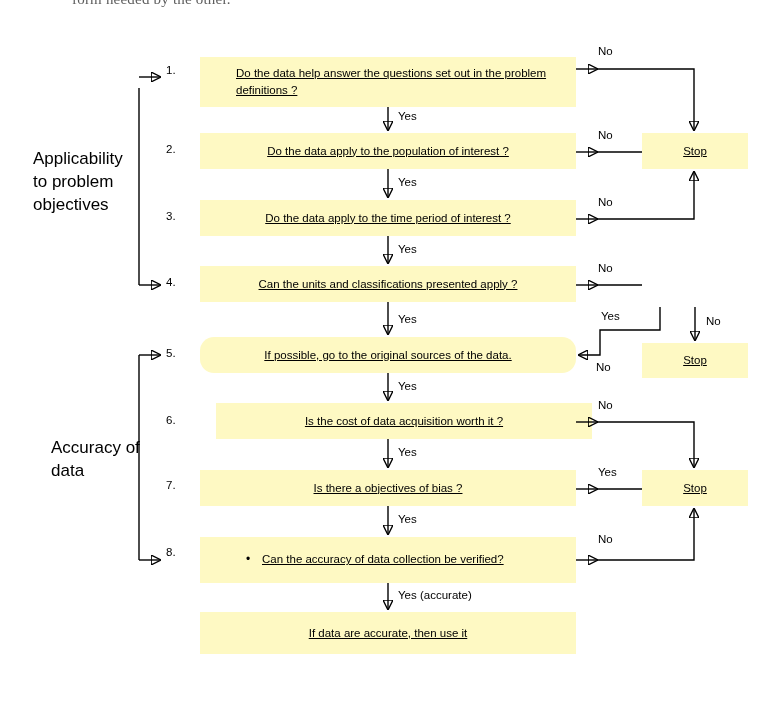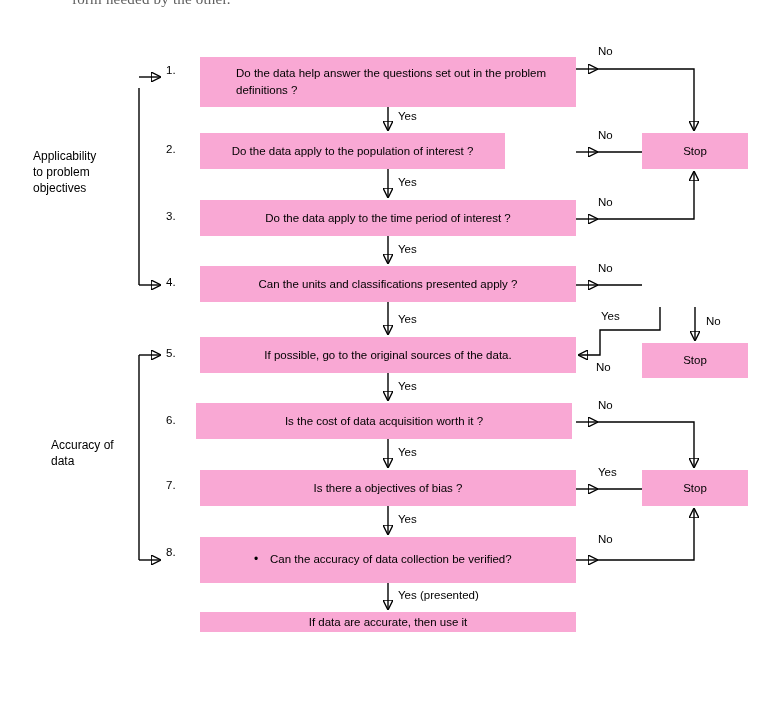--- a/index.html
+++ b/index.html
@@ -40,42 +40,43 @@
     left: 753px;
     font-family: "Liberation Serif", serif;
     font-size: 13px;
     color: #6a6a6a;
     white-space: nowrap;
   }
 
   
   .box {
     position: absolute;
-    background: #f9a8d4;
+    background: #fef9c3;
     box-sizing: border-box;
     display: flex;
     align-items: center;
     justify-content: center;
     color: #000000;
     font-size: 11.5px;
     line-height: 1.45;
     text-align: center;
+    text-decoration: underline;
   }
   .box.left-align {
     justify-content: flex-start;
     text-align: left;
   }
   .box .box-text {
     padding: 0 10px;
   }
 
   
   .bullets {
     padding: 0 0 0 46px;
-    margin: 8px;
+    margin: 0;
     text-align: left;
     width: 100%;
     box-sizing: border-box;
   }
   .bullets li {
     list-style: none;
     position: relative;
     padding-left: 16px;
     line-height: 1.55;
   }
@@ -83,21 +84,21 @@
     content: "\2022";
     position: absolute;
     left: 0;
     top: -1px;
     font-size: 12px;
   }
 
   
   .group-label {
     position: absolute;
-    font-size: 12px;
+    font-size: 17px;
     line-height: 1.35;
     color: #000000;
     text-align: left;
     white-space: pre-line;
   }
 
   
   .step-num {
     position: absolute;
     font-size: 11.5px;
@@ -151,51 +152,51 @@
   <div class="step-num" style="left:166px; top:276px;">4.</div>
   <div class="step-num" style="left:166px; top:347px;">5.</div>
   <div class="step-num" style="left:166px; top:414px;">6.</div>
   <div class="step-num" style="left:166px; top:479px;">7.</div>
   <div class="step-num" style="left:166px; top:546px;">8.</div>
 
   <div class="box left-align" style="left:200px; top:57px; width:376px; height:50px;">
     <div class="box-text" style="padding-left:36px; padding-right:18px;">Do the data help answer the questions set out in the problem definitions ?</div>
   </div>
 
-  <div class="box" style="left:200px; top:133px; width:305px; height:36px;">
+  <div class="box" style="left:200px; top:133px; width:376px; height:36px;">
     <div class="box-text">Do the data apply to the population of interest ?</div>
   </div>
 
   <div class="box" style="left:200px; top:200px; width:376px; height:36px;">
     <div class="box-text">Do the data apply to the time period of  interest ?</div>
   </div>
 
   <div class="box" style="left:200px; top:266px; width:376px; height:36px;">
     <div class="box-text">Can the units and classifications presented apply ?</div>
   </div>
 
-  <div class="box" style="left:200px; top:337px; width:376px; height:36px;">
+  <div class="box" style="left:200px; top:337px; width:376px; height:36px;border-radius:14px;">
     <div class="box-text">If possible, go to the original sources of the data.</div>
   </div>
 
-  <div class="box" style="left:196px; top:403px; width:376px; height:36px;">
+  <div class="box" style="left:216px; top:403px; width:376px; height:36px;">
     <div class="box-text">Is the cost of data acquisition worth it ?</div>
   </div>
 
   <div class="box" style="left:200px; top:470px; width:376px; height:36px;">
     <div class="box-text">Is there a objectives of bias ?</div>
   </div>
 
   <div class="box" style="left:200px; top:537px; width:376px; height:46px;">
     <ul class="bullets">
       <li>Can the accuracy of data collection be verified?</li>
     </ul>
   </div>
 
-  <div class="box" style="left:200px; top:612px; width:376px; height:20px;">
+  <div class="box" style="left:200px; top:612px; width:376px; height:42px;">
     <div class="box-text">If data are accurate, then use it</div>
   </div>
 
   <div class="box" style="left:642px; top:133px; width:106px; height:36px;">
     <div class="box-text">Stop</div>
   </div>
 
 
   <div class="box" style="left:642px; top:343px; width:106px; height:35px;">
     <div class="box-text">Stop</div>
@@ -217,21 +218,21 @@
   <div class="edge-label" style="left:706px; top:315px;">No</div>
   <div class="edge-label" style="left:596px; top:361px;">No</div>
 
   <div class="edge-label" style="left:398px; top:313px;">Yes</div>
   <div class="edge-label" style="left:398px; top:380px;">Yes</div>
   <div class="edge-label" style="left:598px; top:399px;">No</div>
   <div class="edge-label" style="left:398px; top:446px;">Yes</div>
   <div class="edge-label" style="left:598px; top:466px;">Yes</div>
   <div class="edge-label" style="left:398px; top:513px;">Yes</div>
   <div class="edge-label" style="left:598px; top:533px;">No</div>
-  <div class="edge-label" style="left:398px; top:589px;">Yes (presented)</div>
+  <div class="edge-label" style="left:398px; top:589px;">Yes (accurate)</div>
 
   <svg id="connectors" viewBox="0 0 759 713" width="759" height="713">
     <defs>
       <marker id="arrow" viewBox="0 0 10 10" refX="9" refY="5" markerWidth="7" markerHeight="7" orient="auto-start-reverse">
         <path d="M 0 0 L 10 5 L 0 10 z" fill="#000000" stroke="none"></path>
       </marker>
     </defs>
 
     <line x1="139" y1="88" x2="139" y2="285"></line>
     <line x1="139" y1="355" x2="139" y2="560"></line>

